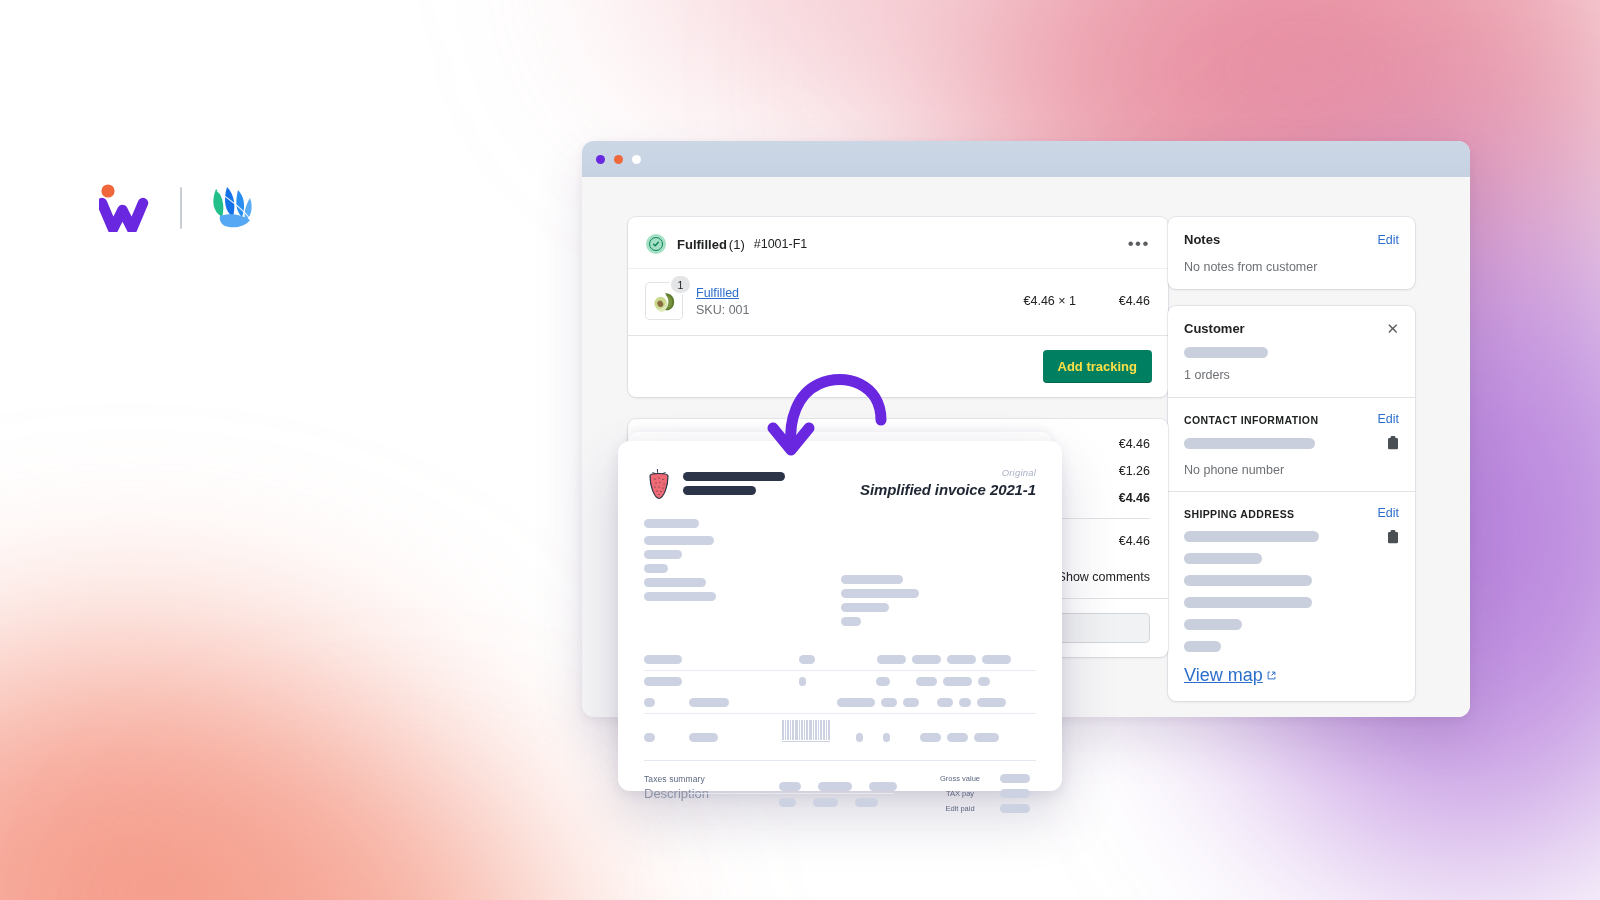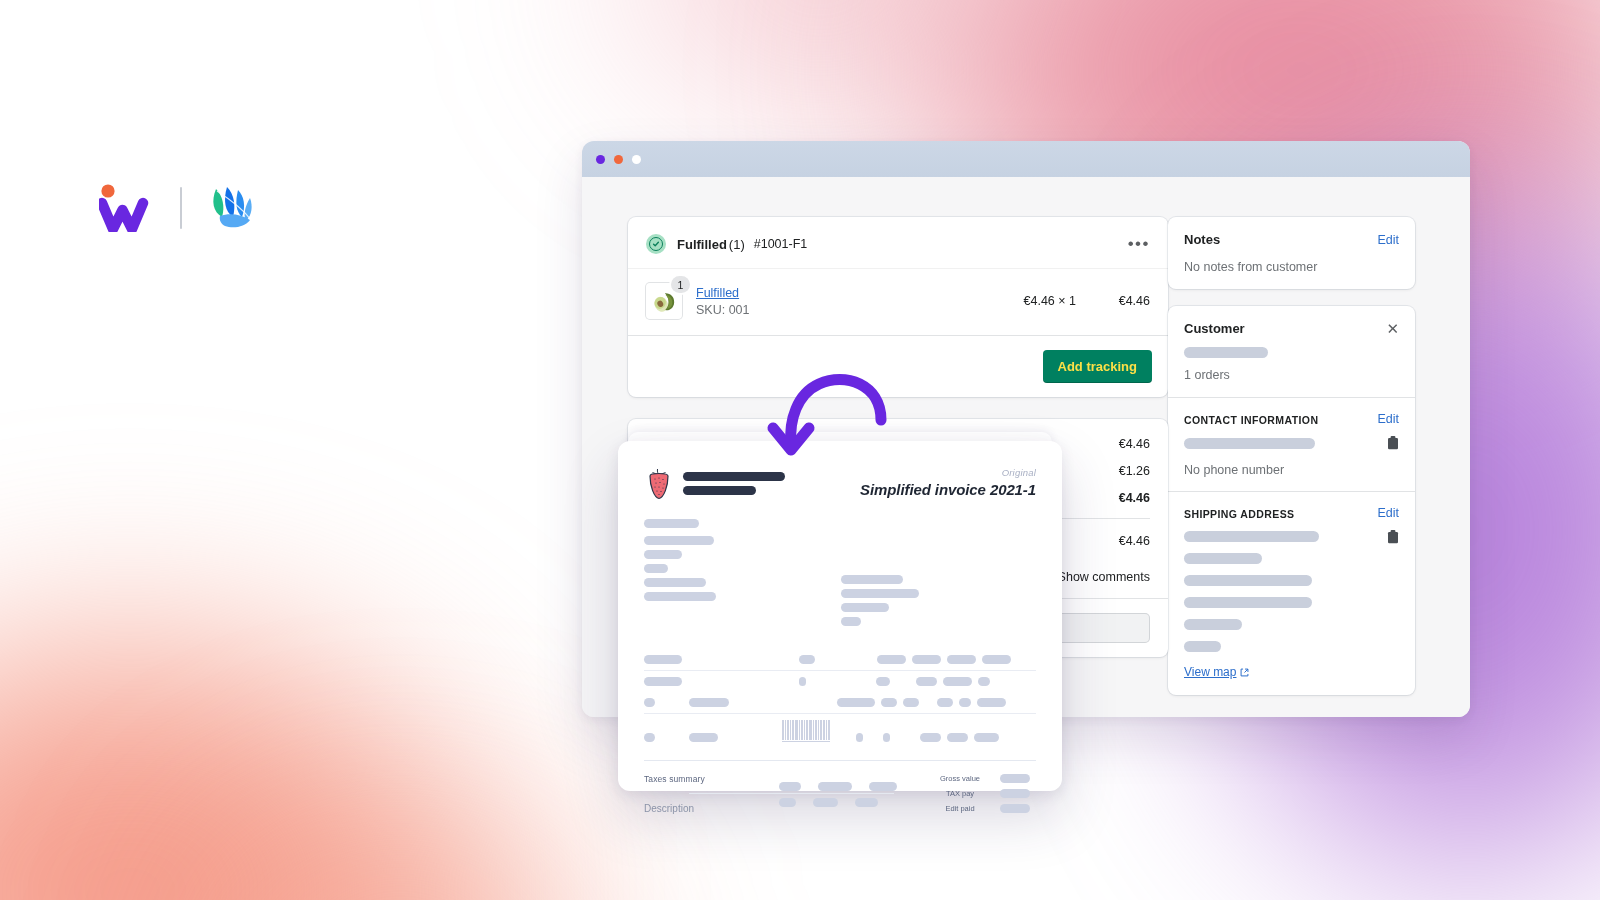--- a/index.html
+++ b/index.html
@@ -127,21 +127,21 @@
   .side-head { display: flex; align-items: center; }
   .side-title { font-size: 13px; font-weight: 700; color: #202223; }
   .edit-link { margin-left: auto; font-size: 12.5px; color: #2c6ecb; cursor: pointer; }
   .side-muted { font-size: 12.5px; color: #6d7175; margin-top: 13px; }
   .xclose { margin-left: auto; color: #5c5f62; font-size: 15px; cursor: pointer; line-height: 1; }
   .sub-sec { border-top: 1px solid #e1e3e5; margin: 0 -16px; padding: 14px 16px 0 16px; }
   .sub-title { font-size: 10.5px; font-weight: 700; letter-spacing: .4px; color: #202223; text-transform: uppercase; }
   .sub-head { display:flex; align-items:flex-end; }
   .copy-icon { margin-left:auto; width:12px; height:14px; cursor:pointer; }
   .redact { height: 11px; border-radius: 6px; background: #c9cfdc; margin-top: 11px; }
-  .view-map { font-size: 12px; color: #2c6ecb; text-decoration: underline; margin-top: 13px; display:inline-flex; align-items:center; gap:4px; cursor:pointer;}
+  .view-map { font-size: 18px; color: #2c6ecb; text-decoration: underline; margin-top: 13px; display:inline-flex; align-items:center; gap:4px; cursor:pointer;}
 
   
   .invoice {
     position: absolute; left: 618px; top: 441px; width: 444px; height: 350px;
     background: #fff; border-radius: 12px; z-index: 9; padding: 26px 26px 12px 26px;
     box-shadow: 0 26px 55px rgba(52,38,86,.18), 0 4px 14px rgba(52,38,86,.1);
   }
   .inv-stack-a { position: absolute; left: 628px; top: 432px; width: 424px; height: 30px; background:#fff; border-radius:10px; z-index:8; box-shadow:0 -2px 8px rgba(52,38,86,.08);}
   .inv-top { display: flex; align-items: flex-start; font-style: italic; }
   .inv-brand { display: flex; align-items: flex-start; gap: 9px; }
@@ -155,21 +155,21 @@
   .inv-cols { display: flex; margin-top: 19px; }
   .inv-col-l { width: 185px; }
   .inv-col-r { width: 185px; margin-left: 12px; padding-top: 56px;}
   .inv-table { margin-top: 23px; }
   .inv-trow { display:flex; align-items:center; gap: 6px; padding: 6px 0; }
   .inv-hr { border-top: 1px solid #e9ecf3; }
   .barcode { height: 22px; display:flex; gap:1px; align-items:flex-end; border-bottom:1px solid #ccd2e2; padding-bottom:1px;}
   .bc { width: 2px; background: #ccd2e2; height: 20px; }
   .inv-foot { margin-top: 12px; border-top: 1px solid #e4e8f0; padding-top: 13px; display:flex; }
   .tax-label { font-size: 8.5px; color: #5d6780; letter-spacing:.1px;}
-  .tax-sub { font-size: 10px; color: #8b93a8; margin-top:19px;}
+  .tax-sub { font-size: 13px; color: #8b93a8; margin-top:2px;}
   .totals-label { font-size: 7.5px; color: #5d6780; text-align:center; }
 
   
   .arrow { position: absolute; left: 757px; top: 366px; width: 130px; height: 104px; z-index: 10; }
 </style>
 </head>
 <body>
 
 <div class="stage">
 

